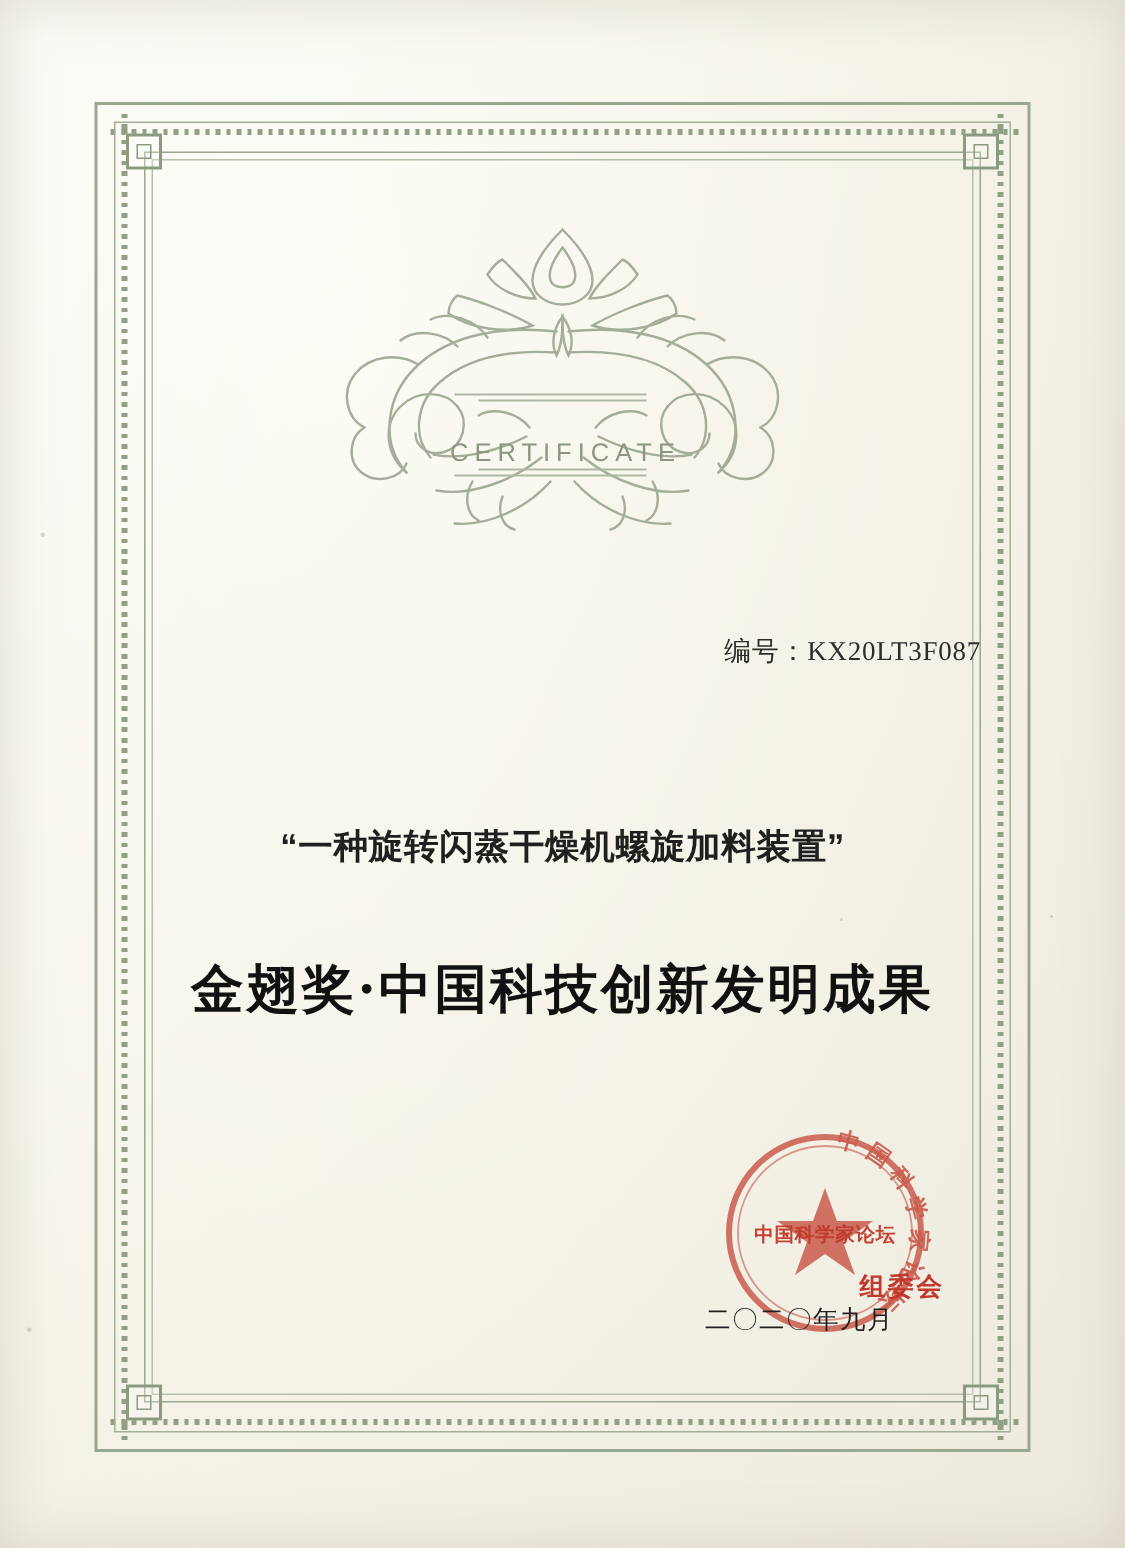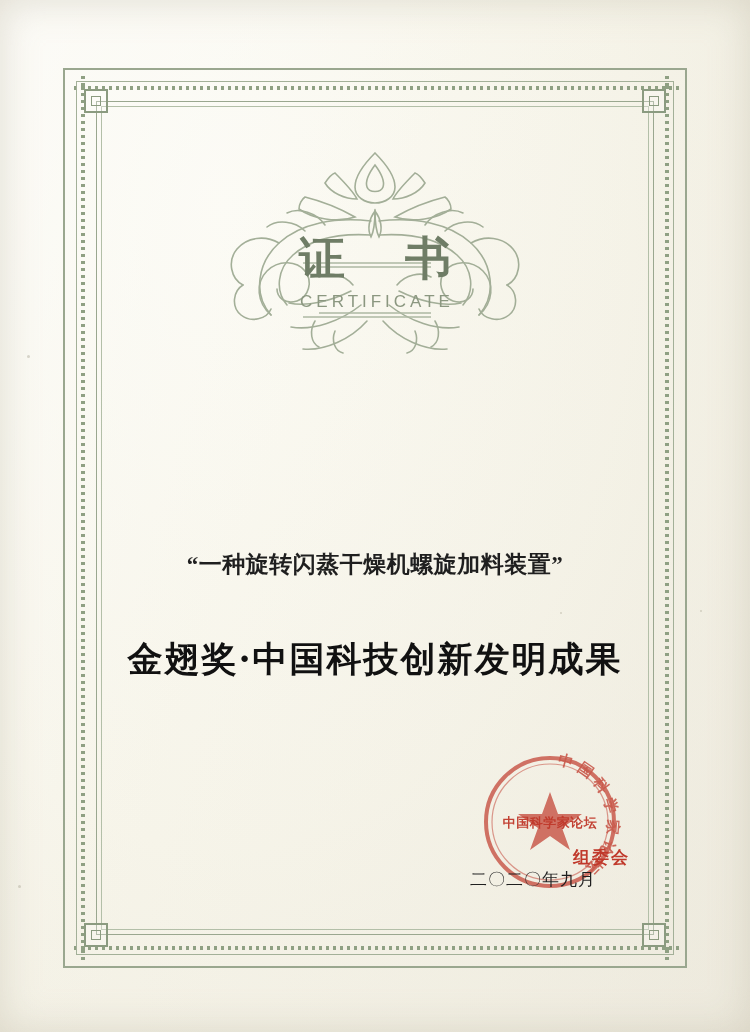--- a/index.html
+++ b/index.html
@@ -179,21 +179,21 @@
     color: #1f1f1f;
     letter-spacing: 1px;
     white-space: nowrap;
   }
   .award-line-2 {
     position: absolute;
     left: 0;
     top: 549px;
     width: 750px;
     text-align: center;
-    font-family: Liberation Serif, serif;
+    font-family: Liberation Sans, sans-serif;
     font-size: 23px;
     font-weight: bold;
     color: #1f1f1f;
     letter-spacing: 0.5px;
   }
   .award-title {
     position: absolute;
     left: 0;
     top: 636px;
     width: 750px;
@@ -325,23 +325,25 @@
     </g>
 
     <g stroke="#a6b29b" stroke-width="1.4">
       <line x1="118" y1="138" x2="246" y2="138"></line>
       <line x1="134" y1="142" x2="246" y2="142"></line>
       <line x1="134" y1="188" x2="246" y2="188"></line>
       <line x1="118" y1="192" x2="246" y2="192"></line>
     </g>
   </svg>
 
-  <div class="title-cn">证 书</div>
   <div class="title-en">CERTIFICATE</div>
 
+  <div class="serial">
+    <span class="serial-label">编号：</span><span class="serial-value">KX20LT3F087</span>
+  </div>
 
   <div class="award-line-2">“一种旋转闪蒸干燥机螺旋加料装置”</div>
   <div class="award-title">金翅奖·中国科技创新发明成果</div>
 
   <div class="seal-wrap">
     <svg class="seal" viewBox="0 0 160 160">
       <defs>
         <path id="ringpath" d="M80,80 m-58,0 a58,58 0 1,1 116,0 a58,58 0 1,1 -116,0"></path>
       </defs>
       <circle cx="80" cy="80" r="64" fill="none" stroke="#c0392b" stroke-width="4" opacity="0.85"></circle>

